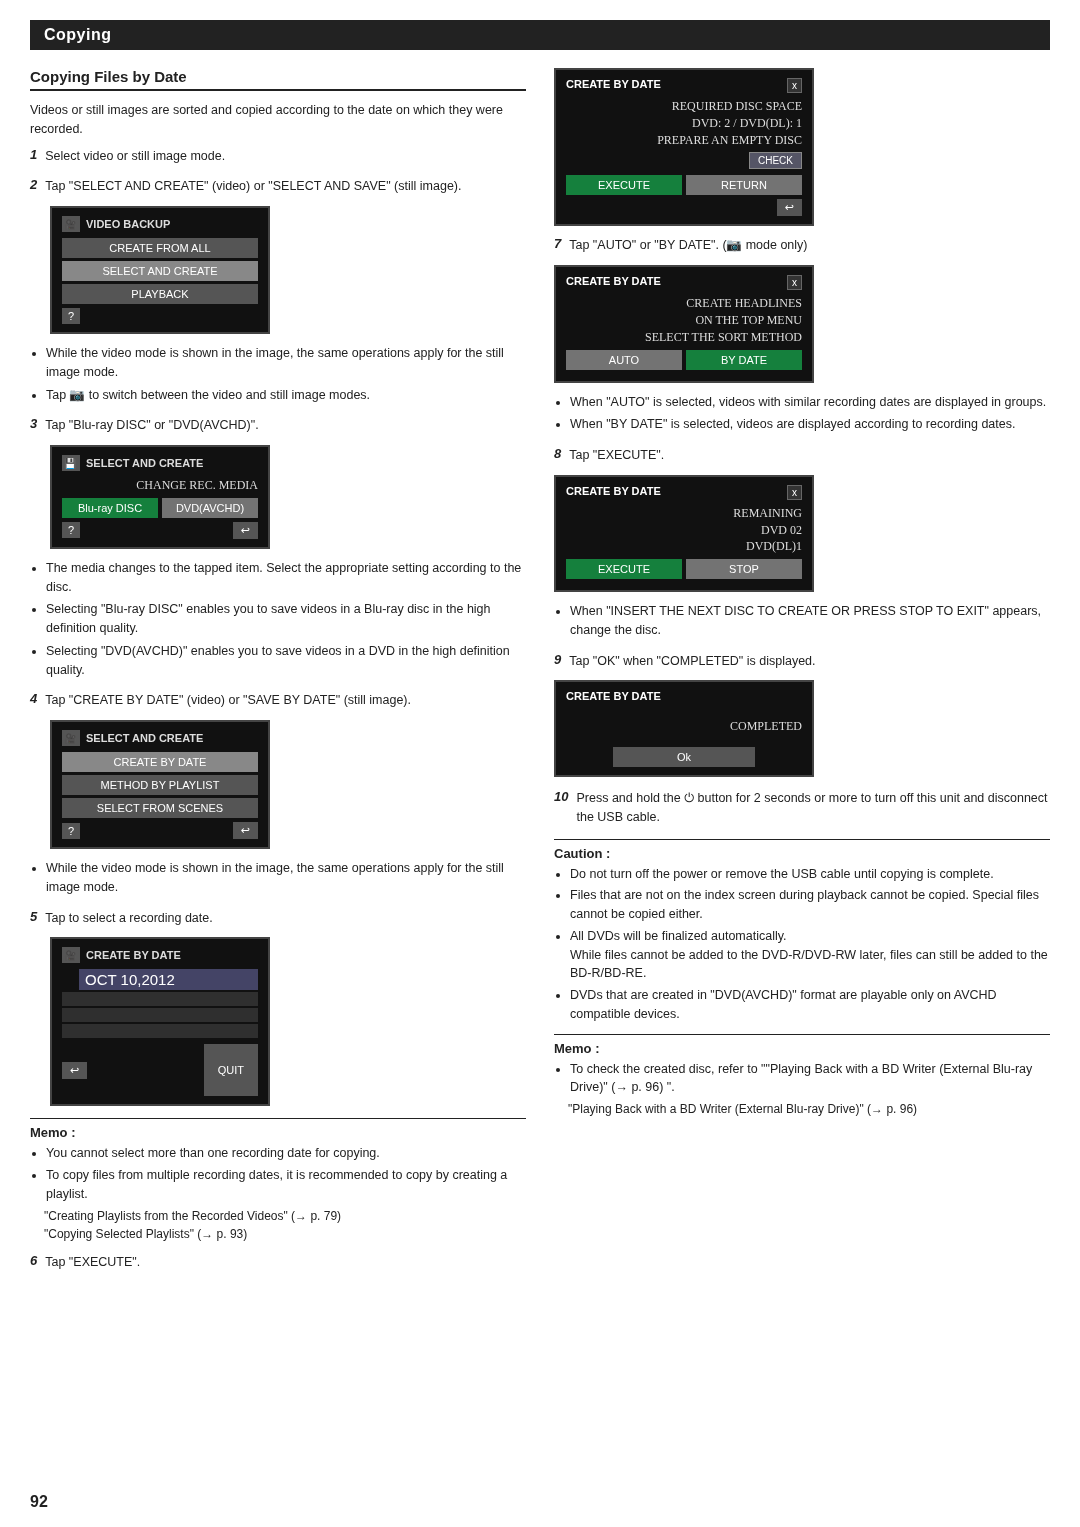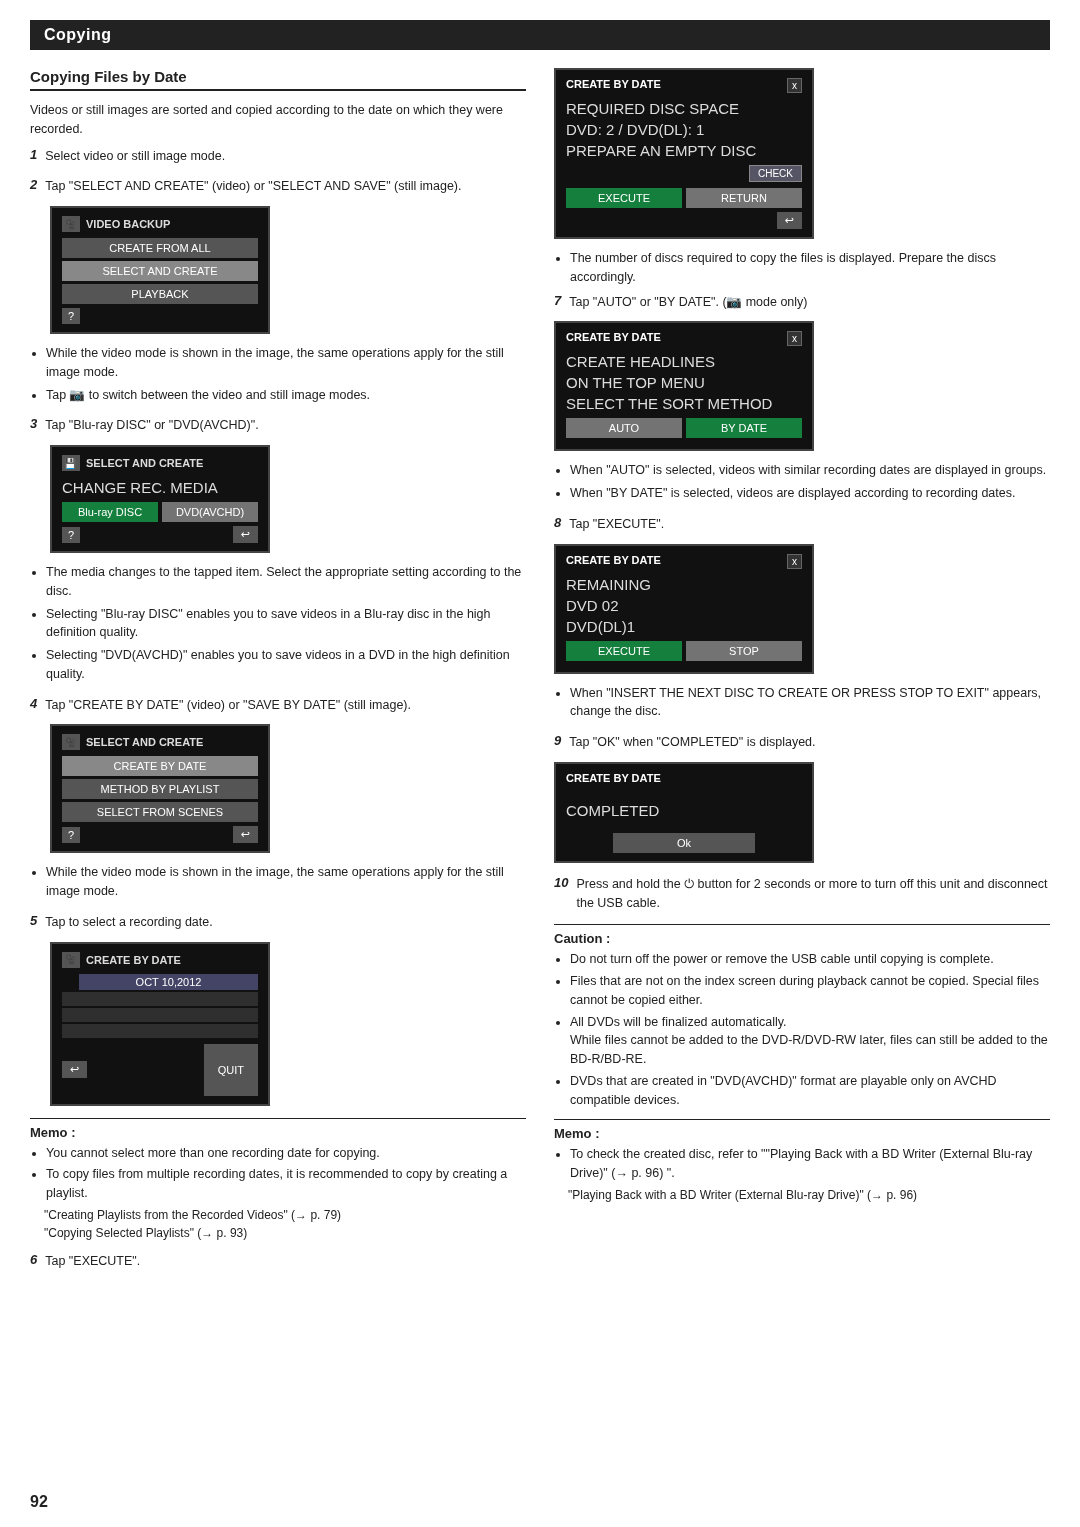--- a/index.html
+++ b/index.html
@@ -170,25 +170,26 @@
 
     .ui-mockup .back-btn {
       background: #555;
       padding: 2px 8px;
       font-size: 11px;
       color: #fff;
       cursor: pointer;
     }
 
     .ui-mockup .info-text {
-      font-size: 15px;
+      font-size: 12px;
       color: #ddd;
-      text-align: left;
+      text-align: right;
       margin-bottom: 4px;
       line-height: 1.4;
+      font-family: Liberation Serif, serif;
     }
 
     .ui-mockup .close-btn {
       background: #333;
       color: #fff;
       font-size: 10px;
       border: 1px solid #666;
       padding: 1px 4px;
       cursor: pointer;
       align-self: flex-start;
@@ -207,22 +208,21 @@
       font-size: 10px;
       border: 1px solid #888;
       padding: 2px 8px;
       cursor: pointer;
     }
 
     .ui-mockup .highlighted-date {
       background: #446;
       color: #fff;
       padding: 2px 6px;
-      font-size: 11px;
-      text-align: center;
+      font-size: 15px;
       margin-bottom: 2px;
       margin-left: 17px;
     }
 
     .ui-mockup .blurred-row {
       background: #444;
       height: 14px;
       margin-bottom: 2px;
       opacity: 0.6;
     }
@@ -469,23 +469,20 @@
         </div>
         <div class="btn-row">
           <button class="half-btn blue">EXECUTE</button>
           <button class="half-btn">RETURN</button>
         </div>
         <div style="display:flex; justify-content:flex-end; margin-top:4px;">
           <div class="back-btn">↩</div>
         </div>
       </div>
 
-      <ul class="bullet-list">
-        <li>The number of discs required to copy the files is displayed. Prepare the discs accordingly.</li>
-      </ul>
 
       <div class="step-block">
         <div class="step-line">
           <span class="step-num">7</span>
           <span class="step-text">Tap "AUTO" or "BY DATE". (📷 mode only)</span>
         </div>
 
         <div class="ui-mockup ui-mockup-wide" style="margin-left:0;">
           <div class="top-row">
             <span class="ui-screen-header">CREATE BY DATE</span>

